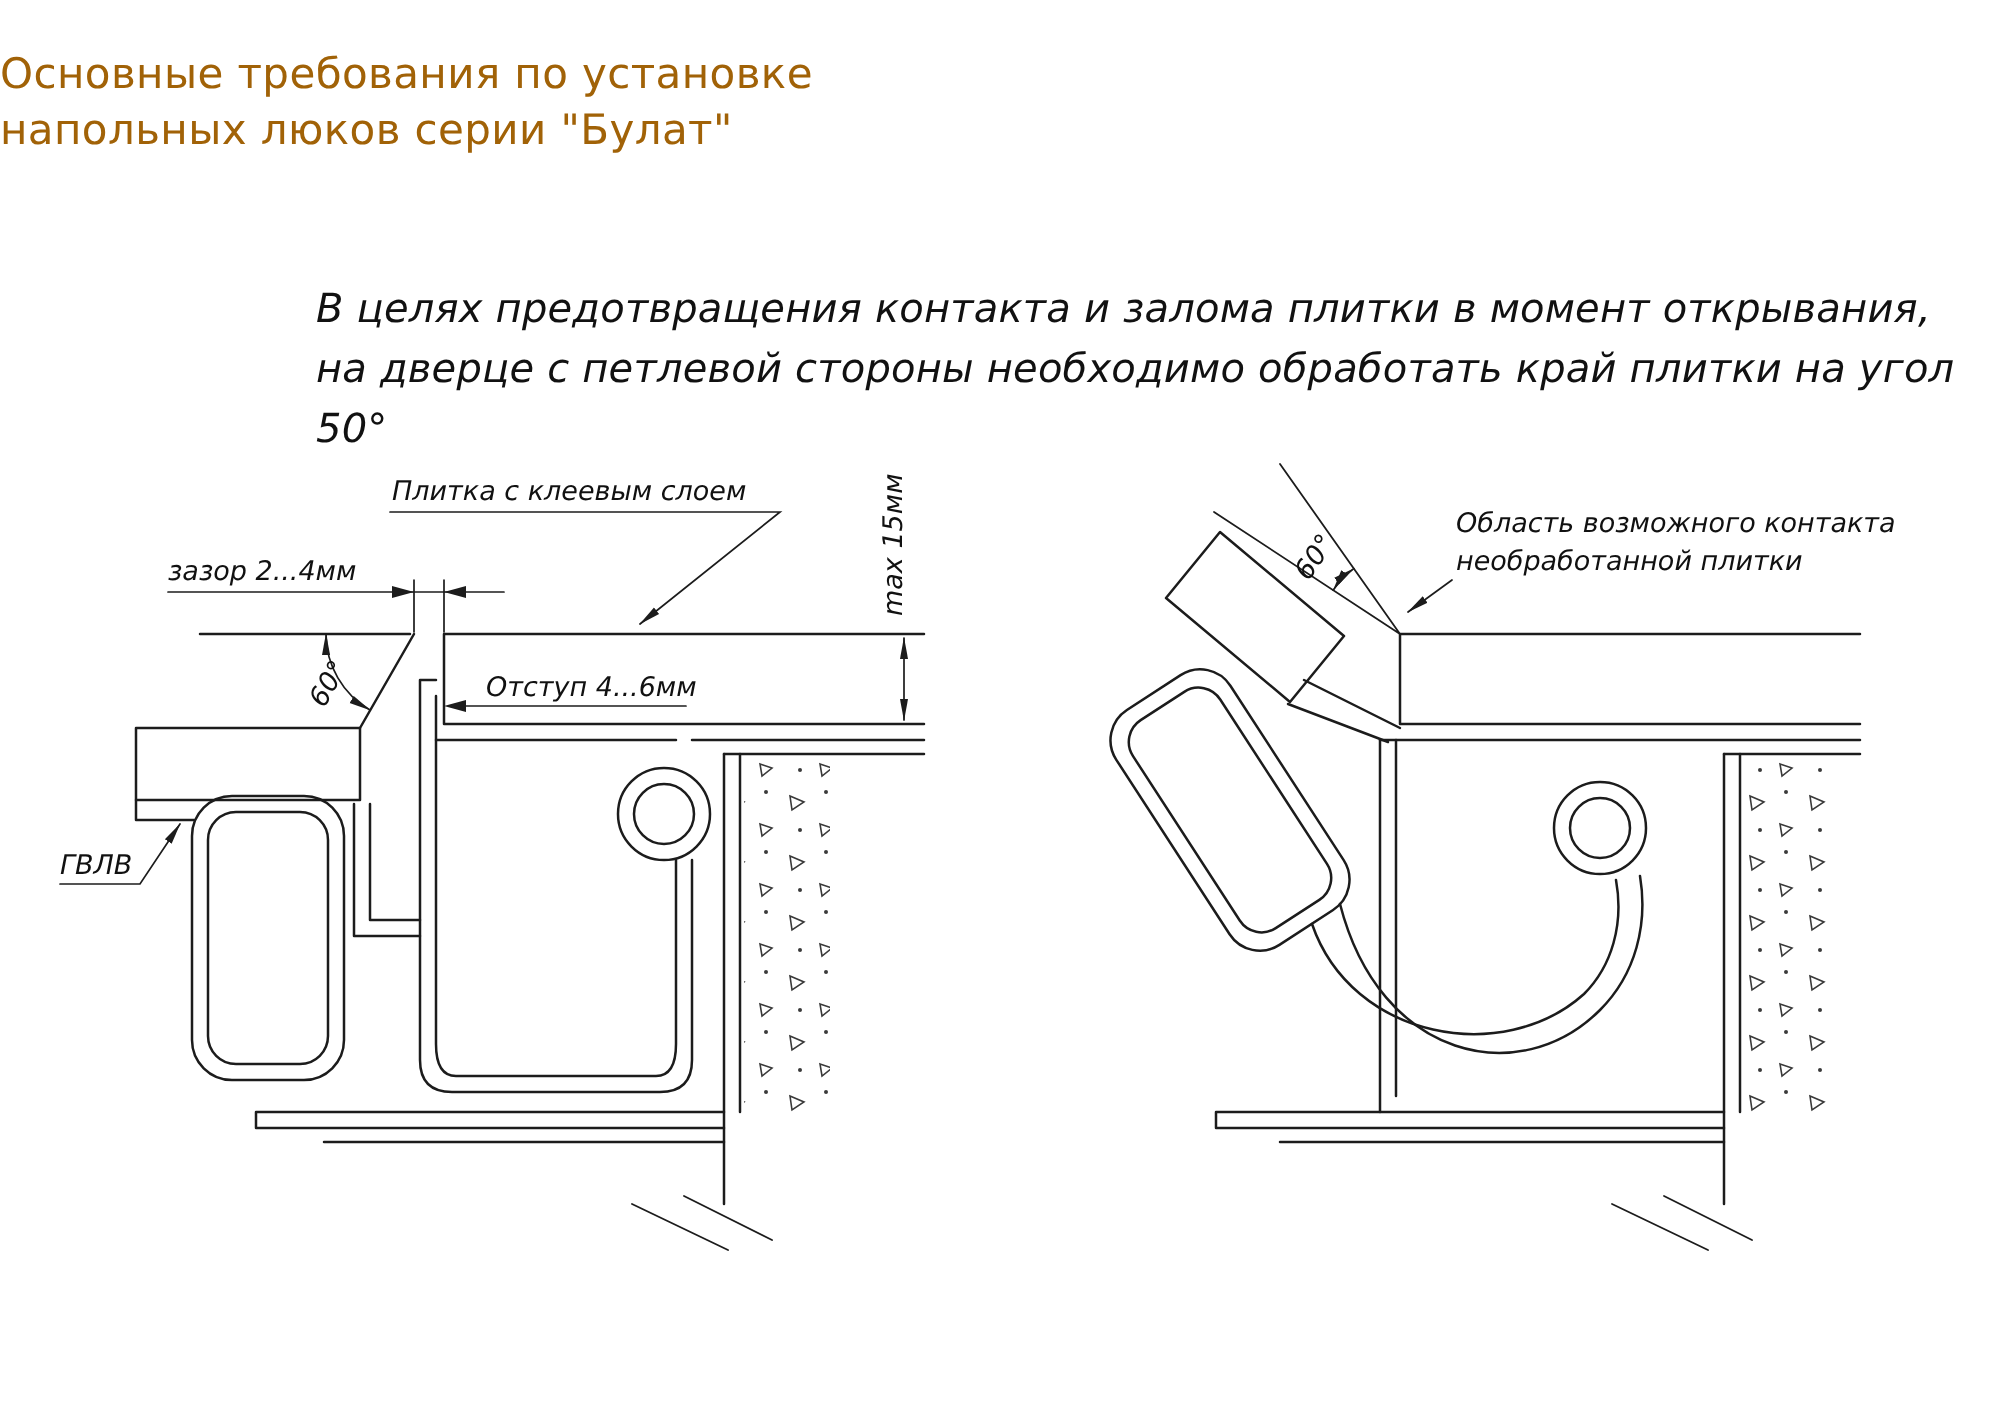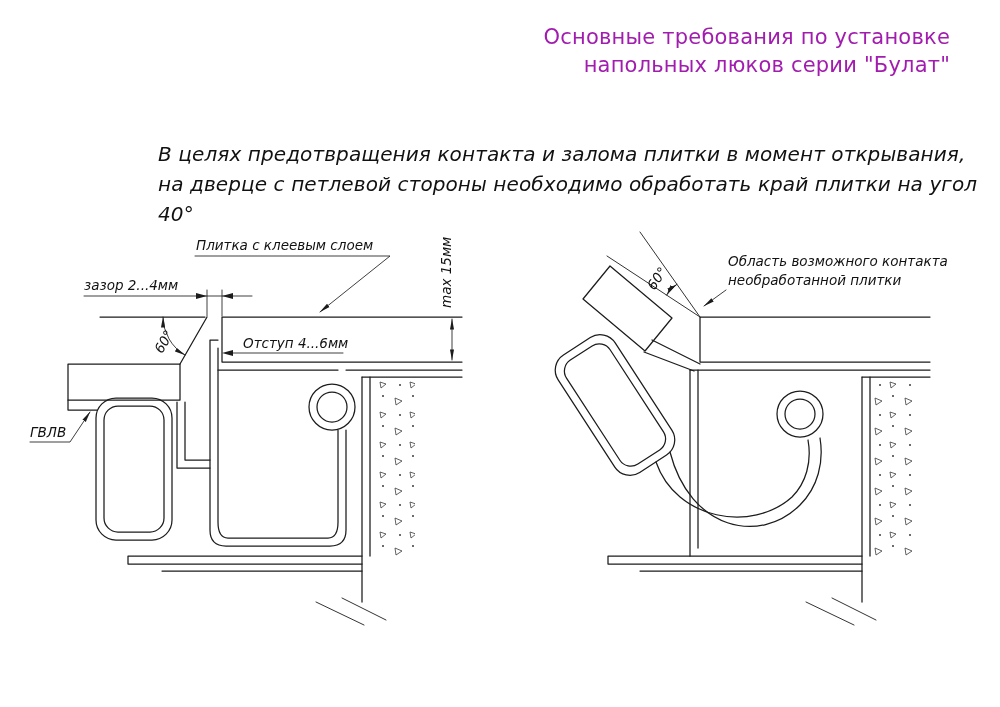--- a/index.html
+++ b/index.html
@@ -2,22 +2,22 @@
 <html><head>
 <meta charset="utf-8">
 <style>
   html,body { margin:0; padding:0; background:#fff; }
   .page {
     position:relative; width:1000px; height:707px; background:#ffffff;
     overflow:hidden; font-family:"DejaVu Sans", sans-serif; color:#151515;
   }
   .title {
     position:absolute; top:24px; left:0; width:950px;
-    text-align:right; font-size:21px; line-height:1.32; letter-spacing:0.2px;
-    color:#a21caf;
+    text-align:left; font-size:21px; line-height:1.32; letter-spacing:0.2px;
+    color:#a16207;
   }
   .note {
     position:absolute; top:139px; left:158px;
     font-style:italic; font-size:20px; line-height:1.5; color:#111;
     letter-spacing:0.1px;
   }
   svg.drawing { position:absolute; inset:0; }
   .ln   { fill:none; stroke:#1c1c1c; stroke-width:1.25; stroke-linecap:round; stroke-linejoin:round; }
   .thin { stroke-width:0.9; }
   .dim  { fill:none; stroke:#1c1c1c; stroke-width:0.85; stroke-linecap:round; }
@@ -29,21 +29,21 @@
 
 <div class="page">
 
   <div class="title">
     <div>Основные требования по установке</div>
     <div>напольных люков серии "Булат"</div>
   </div>
 
   <div class="note">
     <div>В целях предотвращения контакта и залома плитки в момент открывания,</div>
-    <div>на дверце с петлевой стороны необходимо обработать край плитки на угол 40°</div>
+    <div>на дверце с петлевой стороны необходимо обработать край плитки на угол 50°</div>
   </div>
 
   <svg class="drawing" viewBox="0 0 1000 707">
     <defs>
       <pattern id="xh" width="8" height="8" patternUnits="userSpaceOnUse">
         <path d="M0,8 L8,0 M0,0 L8,8" stroke="#2b2b2b" stroke-width="0.7" fill="none"></path>
       </pattern>
       <pattern id="conc" width="30" height="30" patternUnits="userSpaceOnUse">
         <path d="M5,8 L12,11 L6,15 Z" fill="none" stroke="#3a3a3a" stroke-width="0.8"></path>
         <path d="M20,22 L26,24 L21,28 Z" fill="none" stroke="#3a3a3a" stroke-width="0.8"></path>

